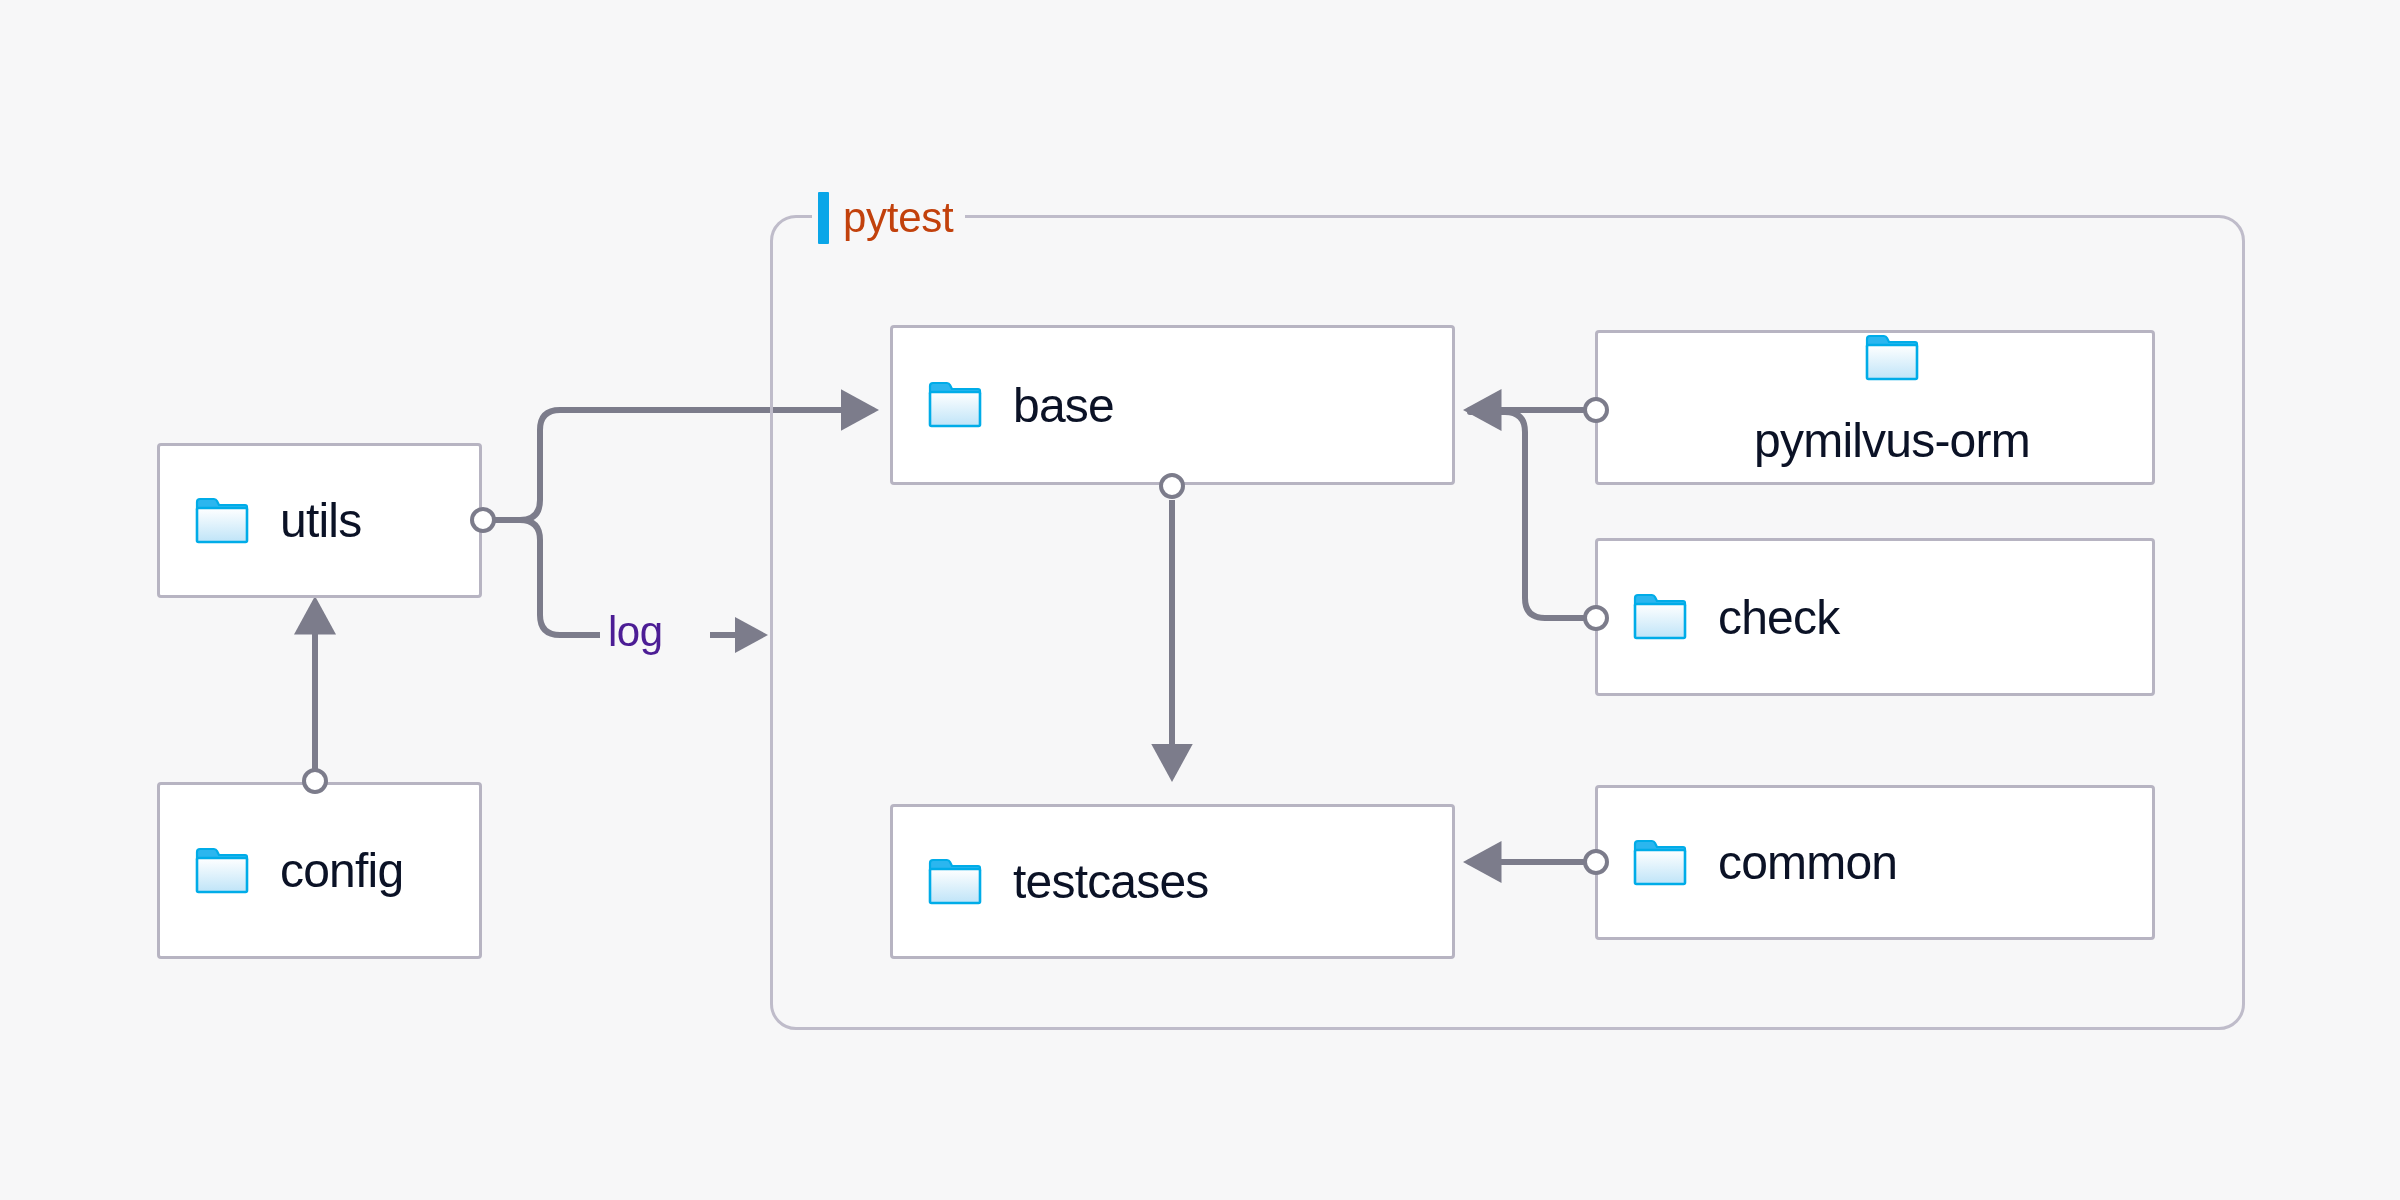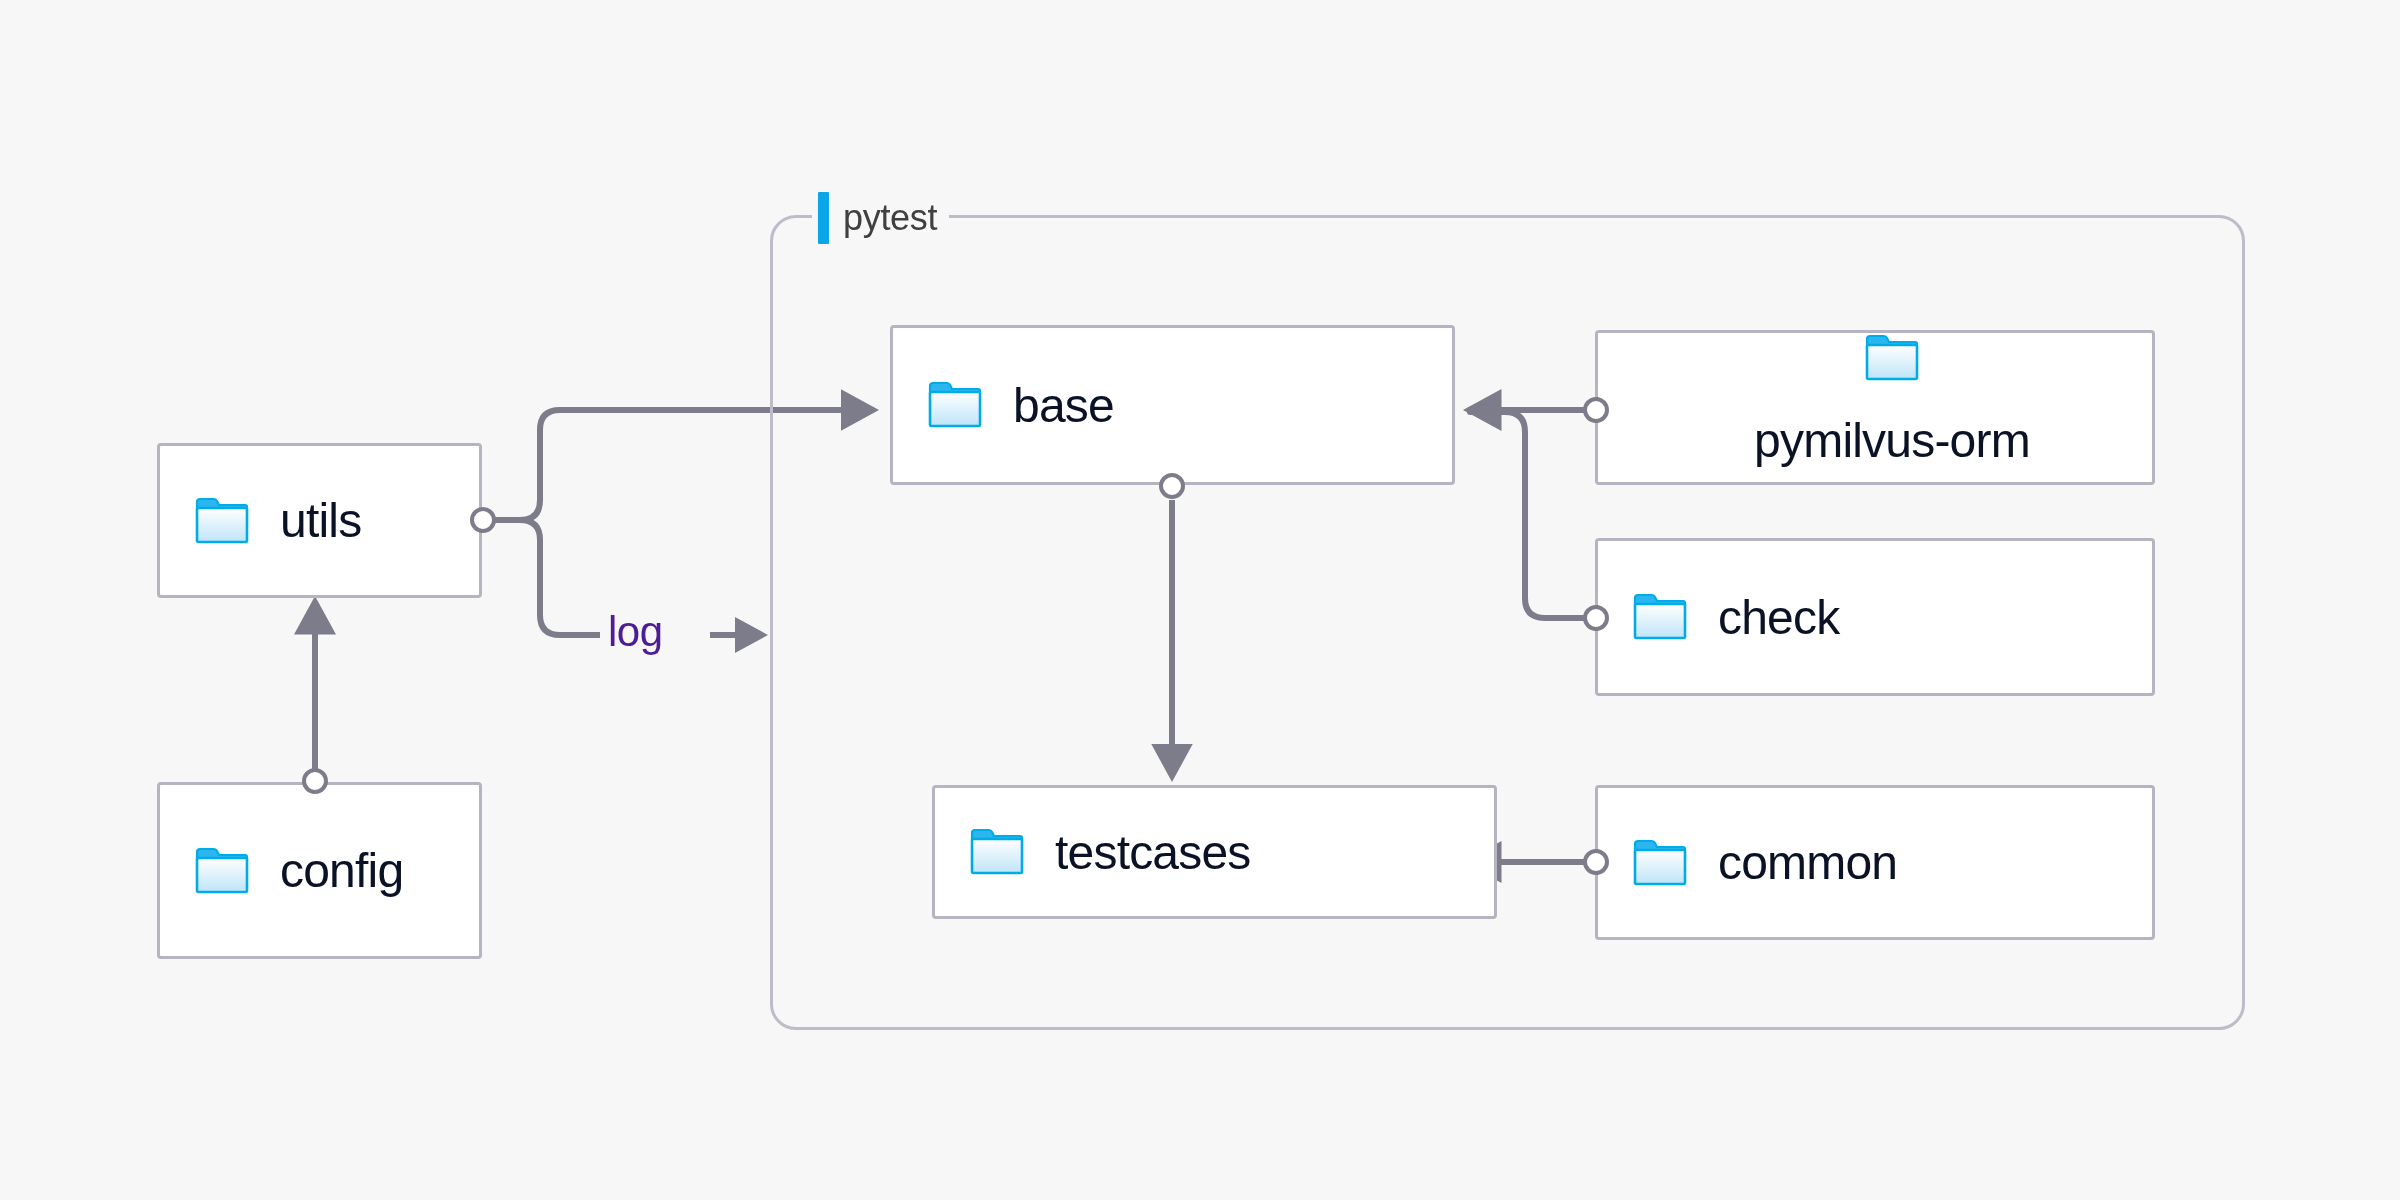--- a/index.html
+++ b/index.html
@@ -41,22 +41,22 @@
     height: 56px;
   }
   .group-label-bar {
     width: 11px;
     height: 52px;
     background: #0aa6e8;
     border-radius: 1px;
     flex: none;
   }
   .group-label-text {
-    font-size: 36px;
-    color: #404040;
+    font-size: 42px;
+    color: #c2410c;
     letter-spacing: -0.3px;
     white-space: nowrap;
   }
   
   .node {
     position: absolute;
     box-sizing: border-box;
     background: #ffffff;
     border: 3px solid #b7b4c2;
     border-radius: 4px;
@@ -160,21 +160,21 @@
 
   <div class="node" style="left:890px; top:325px; width:565px; height:160px;">
     <svg class="folder-icon" viewBox="0 0 56 50">
       <path d="M3 10 L3 6 Q3 3 6 3 L20 3 Q22 3 23 5 L25 9 L51 9 Q53 9 53 11 L53 14 L3 14 Z" fill="#2bb6ef" stroke="#00ace8" stroke-width="2.2" stroke-linejoin="round"></path>
       <rect x="3" y="12" width="50" height="34" rx="1.5" fill="url(#folderGrad)" stroke="#00ace8" stroke-width="2.6"></rect>
     </svg>
     <span class="node-label">base</span>
   </div>
   <div class="port" style="left:1159px; top:473px;"></div>
 
-  <div class="node" style="left:890px; top:785px; width:565px; height:134px;margin-left:42px;">
+  <div class="node" style="left:890px; top:804px; width:565px; height:155px;">
     <svg class="folder-icon" viewBox="0 0 56 50">
       <path d="M3 10 L3 6 Q3 3 6 3 L20 3 Q22 3 23 5 L25 9 L51 9 Q53 9 53 11 L53 14 L3 14 Z" fill="#2bb6ef" stroke="#00ace8" stroke-width="2.2" stroke-linejoin="round"></path>
       <rect x="3" y="12" width="50" height="34" rx="1.5" fill="url(#folderGrad)" stroke="#00ace8" stroke-width="2.6"></rect>
     </svg>
     <span class="node-label">testcases</span>
   </div>
 
   <div class="node" style="left:1595px; top:330px; width:560px; height:155px;flex-direction:column;">
     <svg class="folder-icon" viewBox="0 0 56 50">
       <path d="M3 10 L3 6 Q3 3 6 3 L20 3 Q22 3 23 5 L25 9 L51 9 Q53 9 53 11 L53 14 L3 14 Z" fill="#2bb6ef" stroke="#00ace8" stroke-width="2.2" stroke-linejoin="round"></path>

